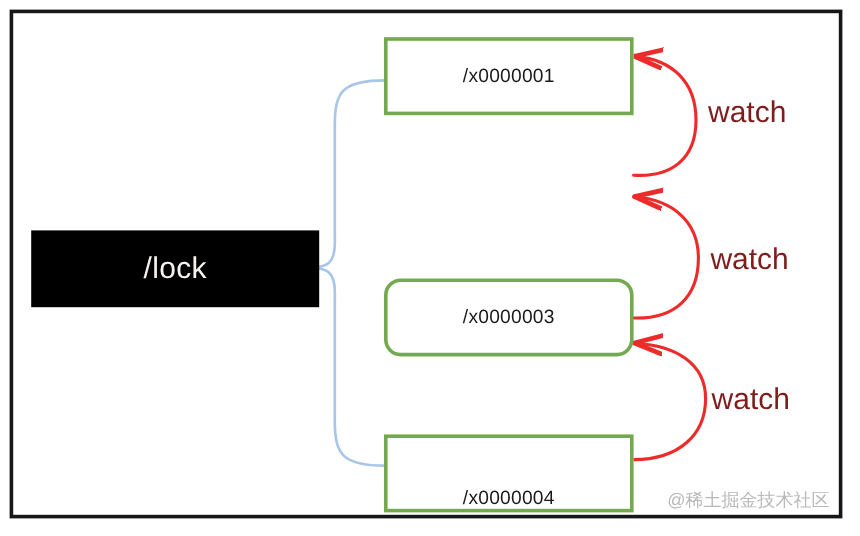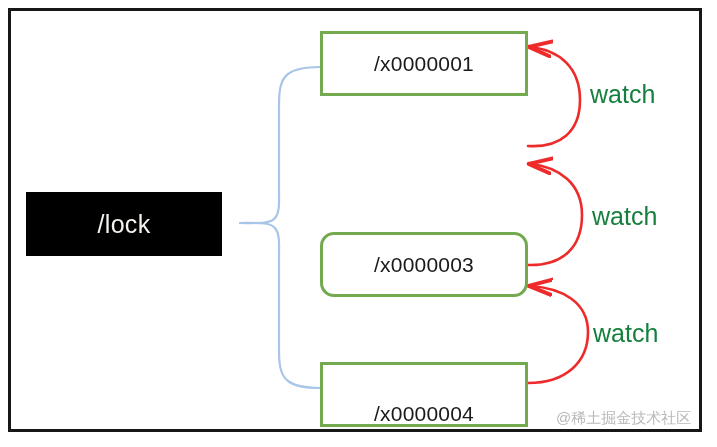--- a/index.html
+++ b/index.html
@@ -28,21 +28,21 @@
     height: 424px;
     border: 3px solid #17171a;
     background: #ffffff;
     box-sizing: border-box;
   }
   
   .root-node {
     position: absolute;
     left: 26px;
     top: 192px;
-    width: 196px;
+    width: 240px;
     height: 64px;
     background: #000000;
     display: flex;
     align-items: center;
     justify-content: center;
     box-sizing: border-box;
   }
   .root-node .label {
     color: #f6f3ef;
     font-size: 25px;
@@ -58,42 +58,42 @@
     height: 65px;
     border: 3px solid #73a94f;
     background: #ffffff;
     box-sizing: border-box;
     display: flex;
     align-items: center;
     justify-content: center;
   }
   .child-node .label {
     color: #1a1a1a;
-    font-size: 21px;
+    font-size: 16px;
     font-family: "Liberation Sans", sans-serif;
     line-height: 1;
     letter-spacing: 0.2px;
   }
   #node-1 { top: 31px; }
   #node-2 { top: 128px; }
   #node-3 { top: 232px; border-radius: 14px; }
   #node-4 { top: 362px; align-items: flex-end; }
 
   
   .overlay {
     position: absolute;
     left: 0;
     top: 0;
     width: 717px;
     height: 447px;
     pointer-events: none;
   }
   .watch-label {
     position: absolute;
-    color: #15803d;
+    color: #7f1d1d;
     font-size: 25px;
     font-family: "Liberation Sans", sans-serif;
     line-height: 1;
     white-space: nowrap;
   }
   #watch-1 { left: 590px; top: 82px; }
   #watch-2 { left: 592px; top: 204px; }
   #watch-3 { left: 593px; top: 321px; }
 
   .watermark {

